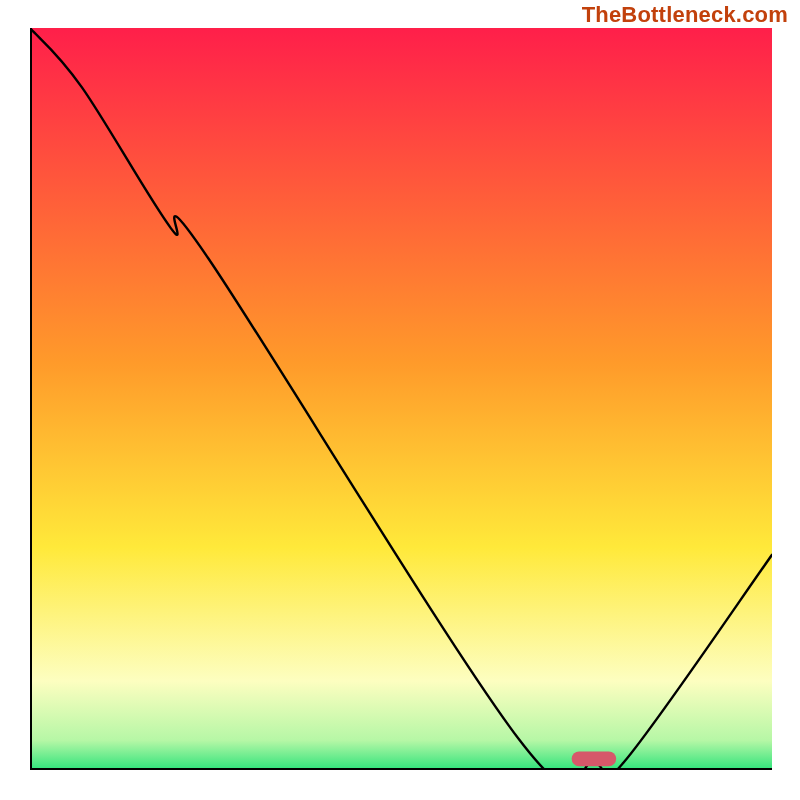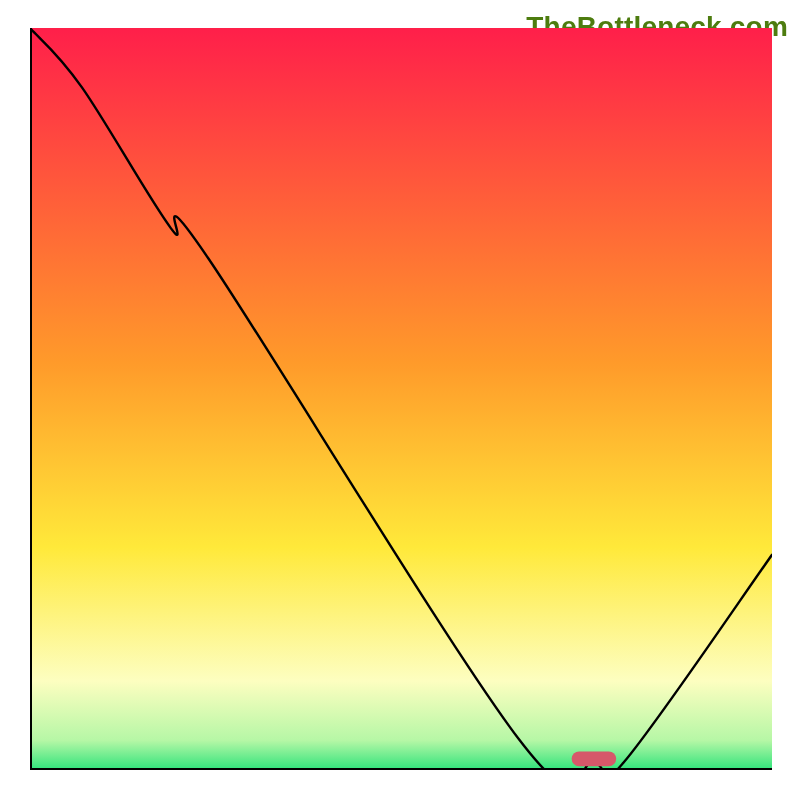--- a/index.html
+++ b/index.html
@@ -10,25 +10,25 @@
     background: #ffffff;
     font-family: Arial, Helvetica, sans-serif;
   }
   .container {
     position: relative;
     width: 800px;
     height: 800px;
   }
   .watermark {
     position: absolute;
-    top: 11px;
+    top: 2px;
     right: 12px;
-    font-size: 28px;
+    font-size: 22px;
     font-weight: 600;
-    color: #4d7c0f;
+    color: #c2410c;
     letter-spacing: 0.2px;
   }
   .plot {
     position: absolute;
     left: 30px;
     top: 28px;
     width: 742px;
     height: 742px;
     box-sizing: border-box;
   }

